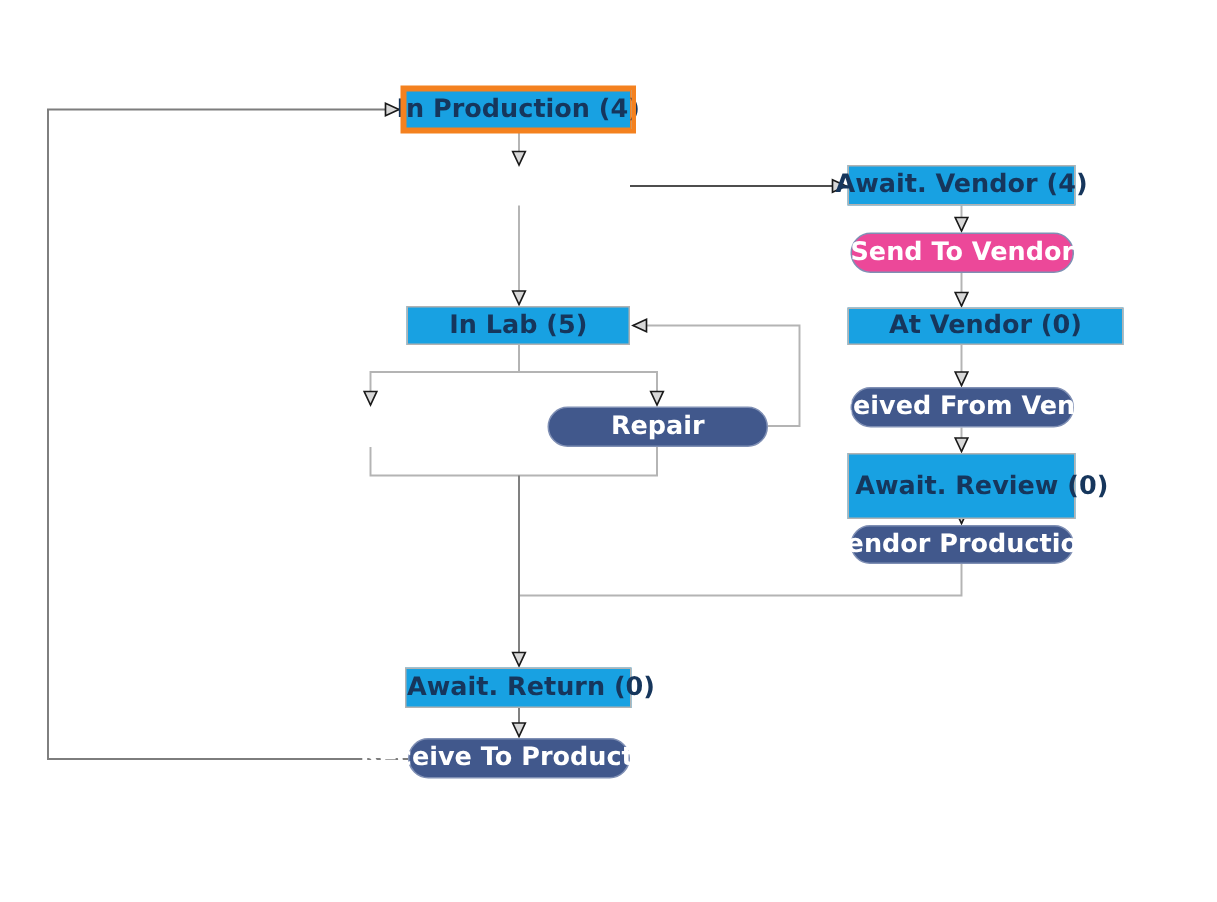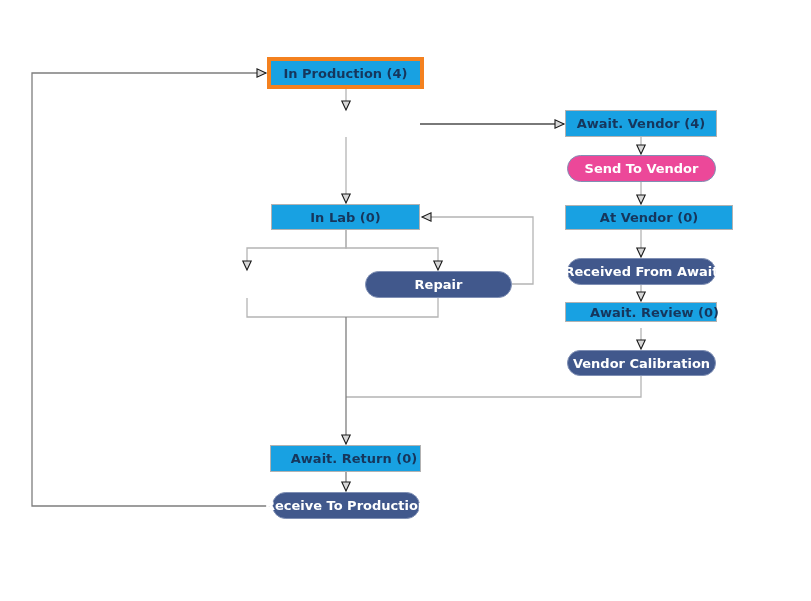--- a/index.html
+++ b/index.html
@@ -4,21 +4,21 @@
 <style>
   html,body{margin:0;padding:0;}
   body{
     width:811px;height:601px;overflow:hidden;background:#ffffff;
     font-family:"DejaVu Sans","Liberation Sans",sans-serif;
   }
   .stage{position:relative;width:811px;height:601px;background:#ffffff;}
   svg.edges{position:absolute;left:0;top:0;width:811px;height:601px;}
   .node{
     position:absolute;display:flex;align-items:center;justify-content:center;
-    box-sizing:border-box;font-weight:bold;font-size:13px;line-height:1;
+    box-sizing:border-box;font-weight:bold;font-size:17px;line-height:1;
     white-space:nowrap;cursor:default;user-select:none;
   }
   .node.state{border:1px solid #b2b2b2;}
   .node.state.selected{outline:3px solid #f4811f;}
   .node.activity{border:1px solid #7f8fb4;border-radius:14px;}
 </style>
 </head>
 <body>
 
 <div class="stage">
@@ -52,21 +52,21 @@
       <path d="M422,217 L431,212.8 L431,221.2 Z" fill="#d8d8d8" stroke="#1a1a1a" stroke-width="1.1"></path>
       <polyline points="346,472 346,491" fill="none" stroke="#7d7d7d" stroke-width="1.3"></polyline>
       <path d="M346,491 L341.8,482 L350.2,482 Z" fill="#d8d8d8" stroke="#1a1a1a" stroke-width="1.1"></path>
       <polyline points="272,506 32,506 32,73 266,73" fill="none" stroke="#7d7d7d" stroke-width="1.3"></polyline>
       <path d="M266,73 L257,77.2 L257,68.8 Z" fill="#d8d8d8" stroke="#1a1a1a" stroke-width="1.1"></path>
     </svg>
 
 <div class="node state selected" style="left: 270px; top: 60px; width: 151px; height: 26px; background: rgb(24, 161, 226); color: rgb(22, 54, 92); border-color: rgb(244, 129, 31); outline-color: rgb(244, 129, 31);">In Production (4)</div>
     <div class="node state" style="left: 565px; top: 110px; width: 152px; height: 27px; background: rgb(24, 161, 226); color: rgb(22, 54, 92); border-color: rgb(178, 178, 178);">Await. Vendor (4)</div>
     <div class="node activity" style="left: 567px; top: 155px; width: 149px; height: 27px; background: #ec4899; color: rgb(255, 255, 255); border-color: rgb(127, 143, 180);">Send To Vendor</div>
-    <div class="node state" style="left: 271px; top: 204px; width: 149px; height: 26px; background: rgb(24, 161, 226); color: rgb(22, 54, 92); border-color: rgb(178, 178, 178);">In Lab (0)</div>
-    <div class="node state" style="left: 565px; top: 205px; width: 168px; height: 25px; background: rgb(24, 161, 226); color: rgb(22, 54, 92); border-color: rgb(178, 178, 178);">At Vendor (0)</div>
+    <div class="node state" style="left: 271px; top: 204px; width: 149px; height: 26px; background: rgb(24, 161, 226); color: rgb(22, 54, 92); border-color: rgb(178, 178, 178);">In Lab (5)</div>
+    <div class="node state" style="left: 565px; top: 205px; width: 184px; height: 25px; background: rgb(24, 161, 226); color: rgb(22, 54, 92); border-color: rgb(178, 178, 178);">At Vendor (0)</div>
     <div class="node activity" style="left: 365px; top: 271px; width: 147px; height: 27px; background: rgb(65, 88, 140); color: rgb(255, 255, 255); border-color: rgb(127, 143, 180);">Repair</div>
-    <div class="node activity" style="left: 567px; top: 258px; width: 149px; height: 27px; background: rgb(65, 88, 140); color: rgb(255, 255, 255); border-color: rgb(127, 143, 180);">Received From Await</div>
-    <div class="node state" style="left: 565px; top: 302px; width: 152px; height: 20px; background: rgb(24, 161, 226); color: rgb(22, 54, 92); border-color: rgb(178, 178, 178); padding-left: 27px;">Await. Review (0)</div>
-    <div class="node activity" style="left: 567px; top: 350px; width: 149px; height: 26px; background: rgb(65, 88, 140); color: rgb(255, 255, 255); border-color: rgb(127, 143, 180);">Vendor Calibration</div>
+    <div class="node activity" style="left: 567px; top: 258px; width: 149px; height: 27px; background: rgb(65, 88, 140); color: rgb(255, 255, 255); border-color: rgb(127, 143, 180);">Received From Vendor</div>
+    <div class="node state" style="left: 565px; top: 302px; width: 152px; height: 44px; background: rgb(24, 161, 226); color: rgb(22, 54, 92); border-color: rgb(178, 178, 178); padding-left: 27px;">Await. Review (0)</div>
+    <div class="node activity" style="left: 567px; top: 350px; width: 149px; height: 26px; background: rgb(65, 88, 140); color: rgb(255, 255, 255); border-color: rgb(127, 143, 180);">Vendor Production</div>
     <div class="node state" style="left: 270px; top: 445px; width: 151px; height: 27px; background: rgb(24, 161, 226); color: rgb(22, 54, 92); border-color: rgb(178, 178, 178); padding-left: 17px;">Await. Return (0)</div>
     <div class="node activity" style="left: 272px; top: 492px; width: 148px; height: 27px; background: rgb(65, 88, 140); color: rgb(255, 255, 255); border-color: rgb(127, 143, 180);">Receive To Production</div>
   </div>
 
 </body></html>

